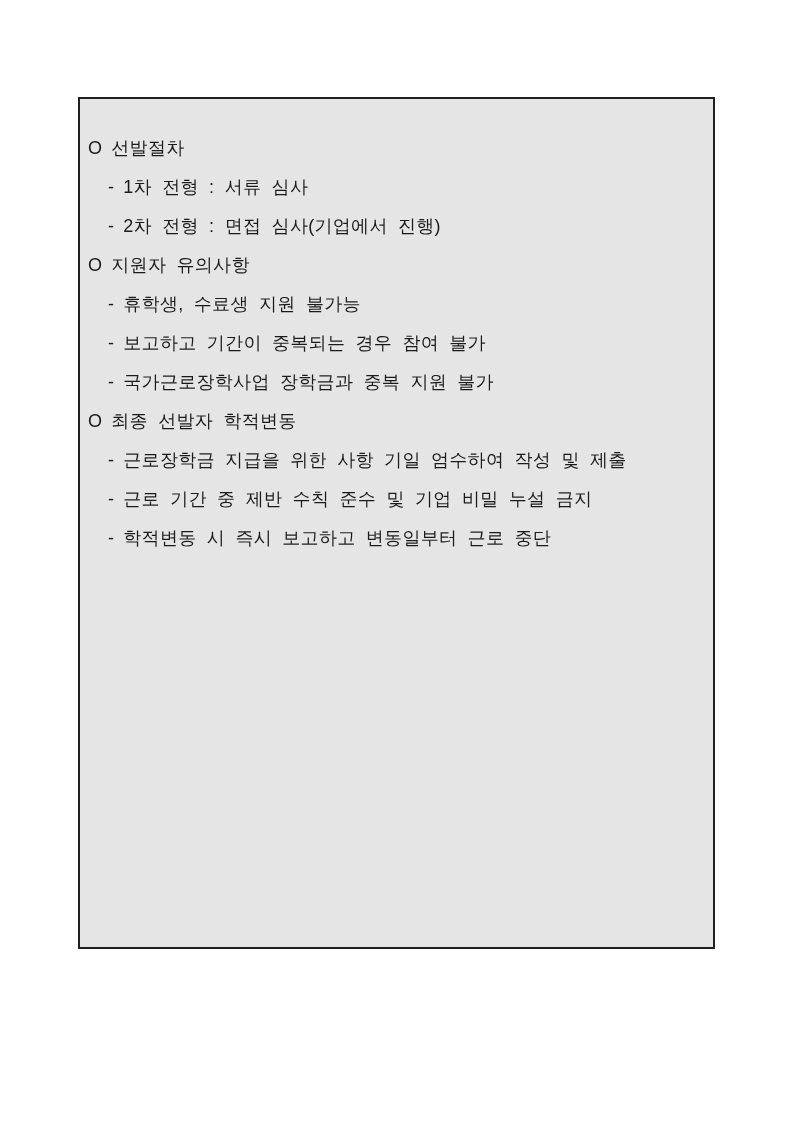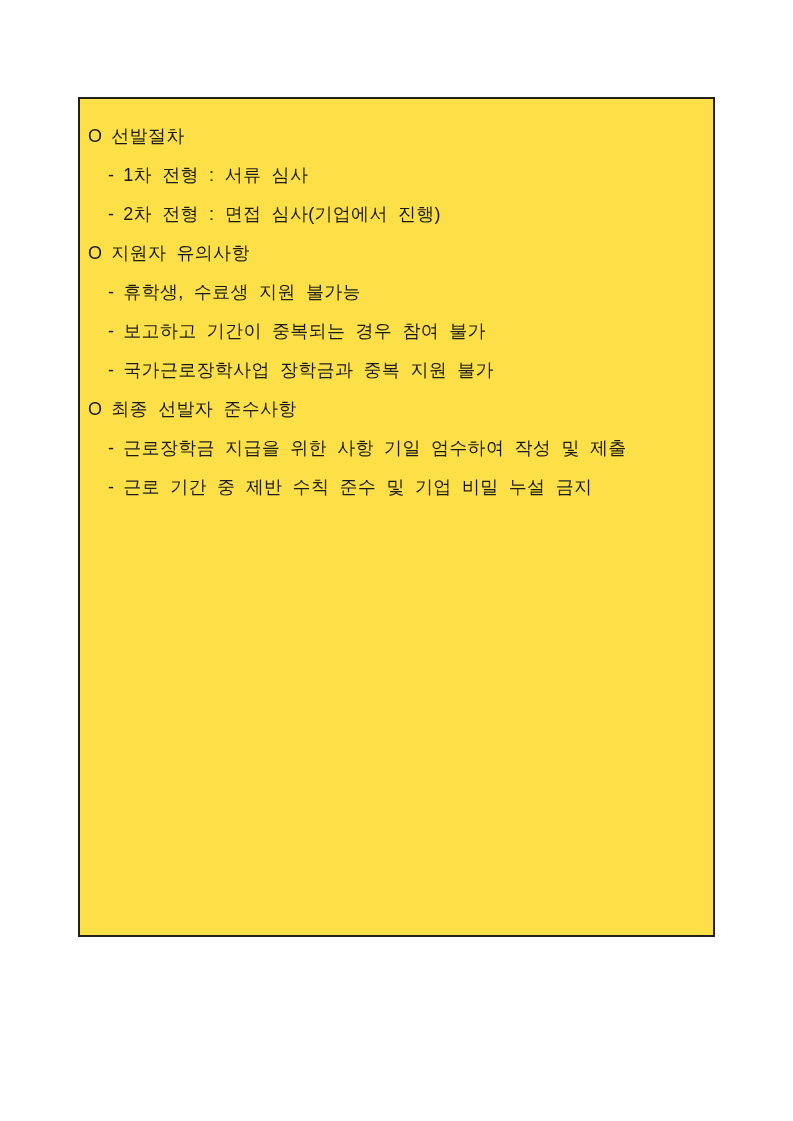--- a/index.html
+++ b/index.html
@@ -16,23 +16,23 @@
     color: #1a1a1a;
     overflow: hidden;
   }
   .notice-box {
     position: absolute;
     left: 78px;
     top: 97px;
     width: 633px;
     height: 818px;
     border: 2px solid #1f1f1f;
-    background: #fde047;
+    background: #e5e5e5;
     box-sizing: content-box;
-    padding-top: 18px;
+    padding-top: 30px;
   }
   .line {
     height: 39px;
     line-height: 39px;
     font-size: 18px;
     letter-spacing: 0.3px;
     word-spacing: 5px;
     white-space: nowrap;
     color: #1a1a1a;
   }
@@ -97,28 +97,31 @@
 
     <div class="line dash">
       <span class="marker">-</span><span>보고하고 기간이 중복되는 경우 참여 불가</span>
     </div>
 
     <div class="line dash">
       <span class="marker">-</span><span>국가근로장학사업 장학금과 중복 지원 불가</span>
     </div>
 
     <div class="line heading">
-      <span class="marker">O</span><span>최종 선발자 준수사항</span>
+      <span class="marker">O</span><span>최종 선발자 학적변동</span>
     </div>
 
     <div class="line dash">
       <span class="marker">-</span><span>근로장학금 지급을 위한 사항 기일 엄수하여 작성 및 제출</span>
     </div>
 
     <div class="line dash">
       <span class="marker">-</span><span>근로 기간 중 제반 수칙 준수 및 기업 비밀 누설 금지</span>
     </div>
 
 
 
+    <div class="line dash">
+      <span class="marker">-</span><span>학적변동 시 즉시 보고하고 변동일부터 근로 중단</span>
+    </div>
 
   </div>
 </div>
 
 </body></html>

